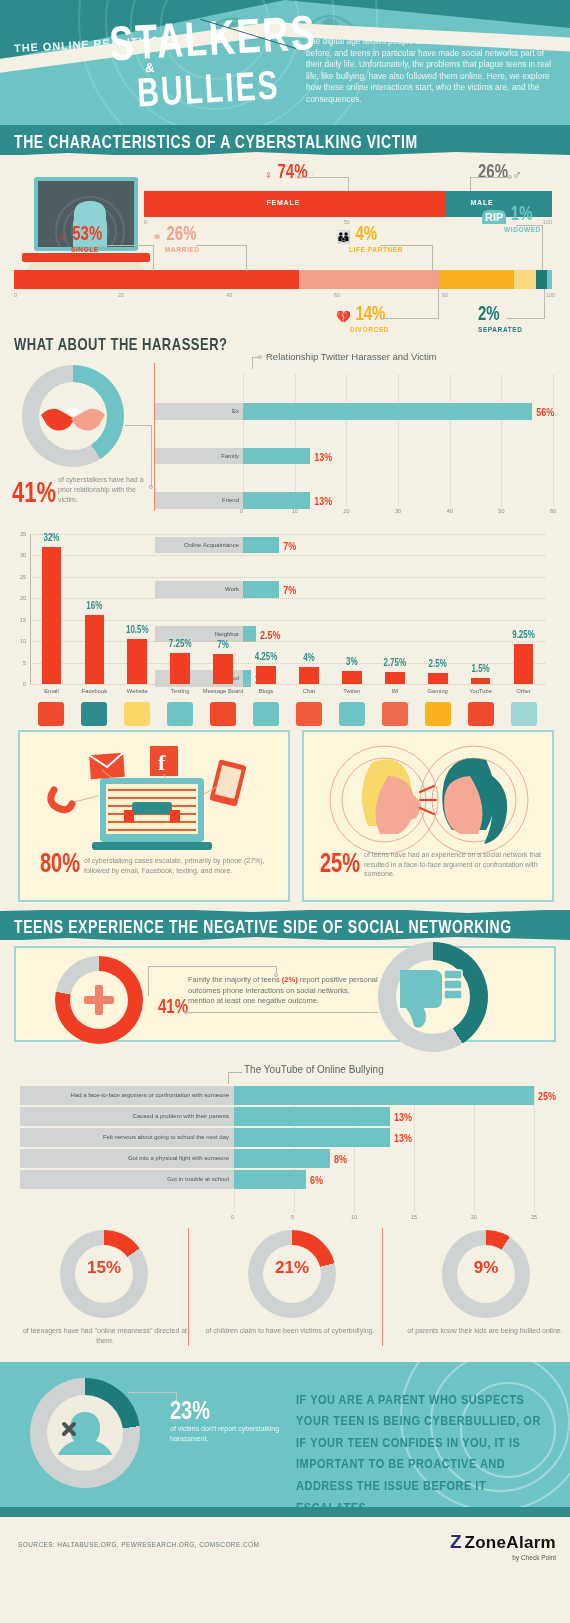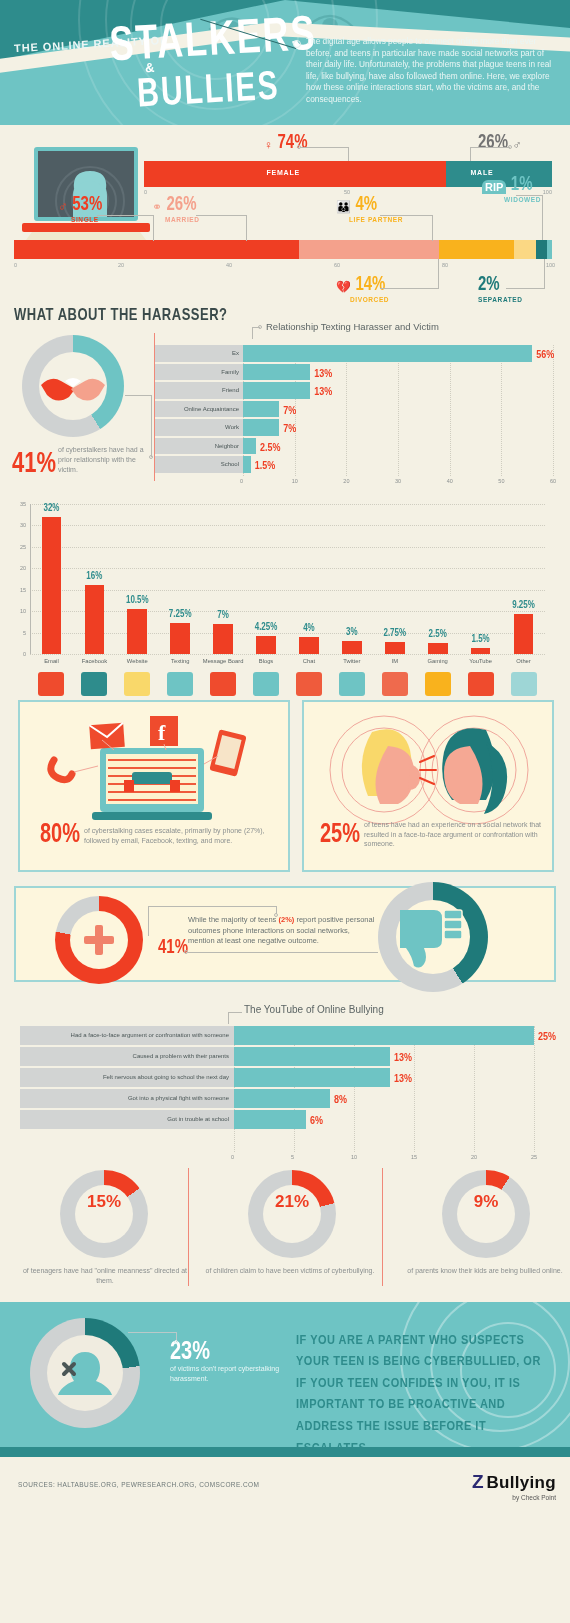--- a/index.html
+++ b/index.html
@@ -69,21 +69,21 @@
 
   
   .harasser { position:relative; height:195px; }
   .h-title { position:absolute; left:14px; top:10px; font-size:13px; font-weight:bold;
       color:#3a4a4a; letter-spacing:.5px; transform:scaleY(1.25); transform-origin:left top;}
   .donut41 { position:absolute; left:22px; top:40px; width:102px; height:102px; border-radius:50%; }
   .donut-hole { position:absolute; left:50%; top:50%; transform:translate(-50%,-50%);
       width:68px; height:68px; background:#f4f1e4; border-radius:50%; }
   .divider-v { position:absolute; width:1px; background:#f08878; }
   .rbchart { position:absolute; left:155px; top:50px; width:400px; height:135px; }
-  .rbrow { position:relative; height:16.5px; margin-bottom:2px; }
+  .rbrow { position:relative; height:16.5px; margin-bottom:2px;margin-top:28px; }
   .rbrow .lbl { position:absolute; left:0; top:0; width:88px; height:16.5px; background:#d2d4d3;
       color:#4a5656; font-size:6px; text-align:right; padding:5px 4px 0 0; }
   .rbrow .bar { position:absolute; left:88px; top:0; height:16.5px; background:#6ec4c4; }
   .rbrow .val { position:absolute; top:3px; color:#ef3e23; font-size:9px; font-weight:bold;
       transform:scaleY(1.3); transform-origin:left top;}
   .rb-title { position:absolute; left:188px; top:-22px; font-size:10px; color:#5c6565; }
 
   
   .colchart { position:relative; height:200px; }
   .cc-plot { position:absolute; left:30px; top:14px; width:515px; height:150px; }
@@ -118,21 +118,21 @@
       color:#4a5656; font-size:6px; text-align:right; padding:6px 5px 0 0; }
   .resrow .bar { position:absolute; left:214px; top:0; height:19px; background:#6ec4c4; }
   .resrow .val { position:absolute; top:4px; color:#ef3e23; font-size:9px; font-weight:bold;
       transform:scaleY(1.3); transform-origin:left top; }
 
   
   .three { position:relative; height:140px; }
   .tdon { position:absolute; top:8px; width:88px; height:88px; border-radius:50%; }
   .tdon .hole { position:absolute; left:50%; top:50%; transform:translate(-50%,-50%);
       width:58px; height:58px; background:#f4f1e4; border-radius:50%; }
-  .tdon .pct { position:absolute; left:0; top:22px; width:100%; text-align:center;
+  .tdon .pct { position:absolute; left:0; top:28px; width:100%; text-align:center;
       font-size:17px; font-weight:bold; color:#ef3e23; }
   .tcap { position:absolute; top:104px; width:180px; text-align:center;
       font-size:7px; color:#8b9090; line-height:10px; }
 
   
   .report { position:relative; height:145px; background:#6ec4c4; overflow:hidden; }
   .rep-donut { position:absolute; left:30px; top:16px; width:110px; height:110px; border-radius:50%; }
   .rep-hole { position:absolute; left:50%; top:50%; transform:translate(-50%,-50%);
       width:76px; height:76px; background:#f0ece0; border-radius:50%; }
   .rep-num { position:absolute; left:170px; top:34px; font-size:20px; font-weight:bold; color:#fff;
@@ -171,20 +171,24 @@
     <div class="hdr-stripe"></div>
     <div class="ttl-small">THE ONLINE REALITY OF</div>
     <div class="ttl-big1">STALKERS</div>
     <div style="position:absolute;left:145px;top:60px;color:#fff;font-size:13px;font-weight:bold;transform:rotate(-3deg)">&amp;</div>
     <div class="ttl-big2">BULLIES</div>
     <div class="hdr-line"></div>
     <div class="hdr-dot"></div>
     <div class="hdr-para">The digital age allows people to connect online more than ever before, and teens in particular have made social networks part of their daily life. Unfortunately, the problems that plague teens in real life, like bullying, have also followed them online. Here, we explore how these online interactions start, who the victims are, and the consequences.</div>
   </div>
 
+  <div class="secbar">
+    <span>THE CHARACTERISTICS OF A CYBERSTALKING VICTIM</span>
+    <div class="tear"></div>
+  </div>
 
   <div class="victim">
 
     <div class="laptop">
       <div class="lap-screen">
         <svg width="104" height="74" viewBox="0 0 104 74">
           <circle cx="52" cy="50" r="34" fill="none" stroke="#5f6d73" stroke-width="2"></circle>
           <circle cx="52" cy="50" r="26" fill="none" stroke="#5f6d73" stroke-width="2"></circle>
           <circle cx="52" cy="50" r="18" fill="none" stroke="#5f6d73" stroke-width="2"></circle>
           <path d="M52 26 c-11 0 -17 8 -17 19 l0 29 34 0 0 -29 c0 -11 -6 -19 -17 -19z" fill="#8ed3d3"></path>
@@ -289,21 +293,21 @@
       </svg>
     </div>
     <div style="position:absolute;left:12px;top:150px;color:#ef3e23;font-size:22px;font-weight:bold;transform:scaleY(1.35);transform-origin:left top">41%</div>
     <div style="position:absolute;left:58px;top:150px;width:92px;font-size:7px;color:#8b9090;line-height:10px">of cyberstalkers have had a prior relationship with the victim.</div>
     <div class="leaderh" style="left:125px;top:100px;width:26px"></div>
     <div class="leader" style="left:151px;top:100px;height:62px"></div>
     <div class="odot" style="left:149px;top:160px"></div>
 
     <div class="divider-v" style="left:154px;top:38px;height:148px"></div>
 
-    <div class="rb-title" style="position:absolute;left:266px;top:26px;font-size:9.5px;color:#5c6565">Relationship Texting Harasser and Victim</div>
+    <div class="rb-title" style="position:absolute;left:266px;top:26px;font-size:9.5px;color:#5c6565">Relationship Twitter Harasser and Victim</div>
     <div class="odot" style="left:258px;top:30px"></div>
     <div class="leaderh" style="left:252px;top:32px;width:8px"></div>
     <div class="leader" style="left:252px;top:32px;height:12px"></div>
 
     <div class="rbchart" id="rel-chart">
         <div style="position: absolute; left: 88px; top: 0px; width: 1px; height: 131px; border-left: 1px dotted rgb(207, 205, 192);"></div>
         <div class="axis" style="position: absolute; left: 85px; top: 133px; font-size: 5.5px; color: rgb(139, 144, 144);">0</div>
         <div style="position: absolute; left: 139.667px; top: 0px; width: 1px; height: 131px; border-left: 1px dotted rgb(207, 205, 192);"></div>
         <div class="axis" style="position: absolute; left: 136.667px; top: 133px; font-size: 5.5px; color: rgb(139, 144, 144);">10</div>
         <div style="position: absolute; left: 191.333px; top: 0px; width: 1px; height: 131px; border-left: 1px dotted rgb(207, 205, 192);"></div>
@@ -499,32 +503,37 @@
           <line x1="106" y1="62" x2="122" y2="62"></line>
           <line x1="106" y1="54" x2="120" y2="48"></line>
           <line x1="106" y1="70" x2="120" y2="76"></line>
         </g>
       </svg>
       <div class="bignum" style="left:16px;top:124px">25%</div>
       <div class="ptxt" style="left:60px;top:118px;width:182px">of teens have had an experience on a social network that resulted in a face-to-face argument or confrontation with someone.</div>
     </div>
   </div>
 
+  <div class="secbar">
+    <span>TEENS EXPERIENCE THE NEGATIVE SIDE OF SOCIAL NETWORKING</span>
+    <div class="tear-top"></div>
+    <div class="tear"></div>
+  </div>
 
   <div class="teenneg">
     <div class="tn-box"></div>
     <div class="donut-plus" style="background:conic-gradient(#ef3e23 0% 78%, #cfd2d2 78% 100%)">
       <div style="position:absolute;left:50%;top:50%;transform:translate(-50%,-50%);width:58px;height:58px;background:#fdf6dd;border-radius:50%"></div>
       <svg style="position:absolute;left:26px;top:26px" width="36" height="36" viewBox="0 0 36 36">
         <rect x="14" y="3" width="8" height="30" rx="2" fill="#f0826a"></rect>
         <rect x="3" y="14" width="30" height="8" rx="2" fill="#f0826a"></rect>
       </svg>
     </div>
     <div style="position:absolute;left:188px;top:34px;width:200px;font-size:7.5px;color:#6a7373;line-height:11px">
-      <span>While the majority of teens </span><span class="red" style="font-weight:bold">(2%)</span><span> report positive personal outcomes phone interactions on social networks,</span>
+      <span>Family the majority of teens </span><span class="red" style="font-weight:bold">(2%)</span><span> report positive personal outcomes phone interactions on social networks,</span>
     </div>
     <div style="position:absolute;left:158px;top:54px;color:#ef3e23;font-size:15px;font-weight:bold;transform:scaleY(1.35);transform-origin:left top">41%</div>
     <div style="position:absolute;left:188px;top:56px;width:200px;font-size:7.5px;color:#6a7373">mention at least one negative outcome.</div>
     <div class="leaderh" style="left:148px;top:26px;width:128px"></div>
     <div class="leader" style="left:148px;top:26px;height:30px"></div>
     <div class="leader" style="left:276px;top:26px;height:8px"></div>
     <div class="odot" style="left:274px;top:33px"></div>
     <div class="leaderh" style="left:188px;top:72px;width:190px"></div>
     <div class="odot" style="left:184px;top:70px"></div>
 
@@ -625,19 +634,19 @@
     <div class="leaderh" style="left:128px;top:30px;width:48px;border-color:#b9c9c9"></div>
     <div class="leader" style="left:176px;top:30px;height:10px;border-color:#b9c9c9"></div>
     <div class="odot" style="left:174px;top:38px;border-color:#dff1ef"></div>
     <div class="rep-body">IF YOU ARE A PARENT WHO SUSPECTS YOUR TEEN IS BEING CYBERBULLIED, OR IF YOUR TEEN CONFIDES IN YOU, IT IS IMPORTANT TO BE PROACTIVE AND ADDRESS THE ISSUE BEFORE IT ESCALATES.</div>
   </div>
 
   <div class="footbar"></div>
   <div class="footer">
     <div class="sources">SOURCES: HALTABUSE.ORG, PEWRESEARCH.ORG, COMSCORE.COM</div>
     <div class="logo">
-      <span class="zmark">Z</span><span class="za">Bullying</span>
+      <span class="zmark">Z</span><span class="za">ZoneAlarm</span>
       <div class="bycp">by Check Point</div>
     </div>
 
   </div>
 
 </div>
 
 </body></html>

